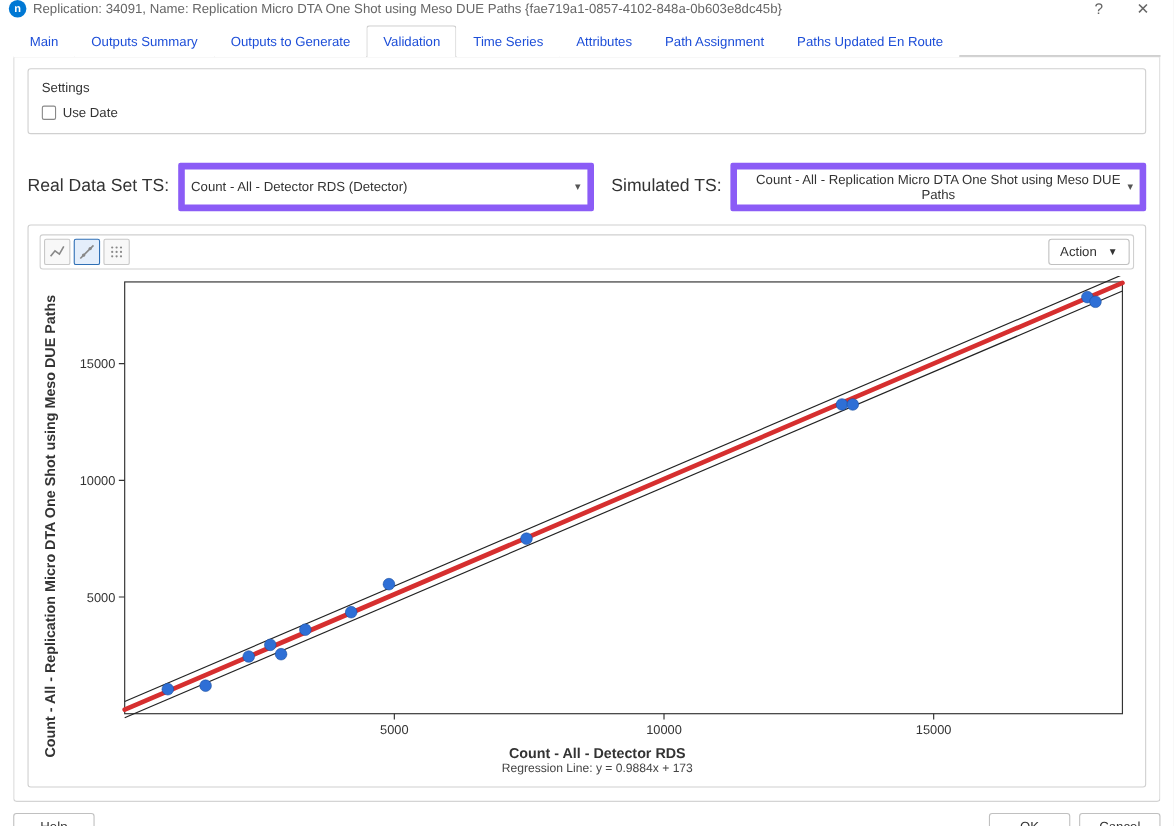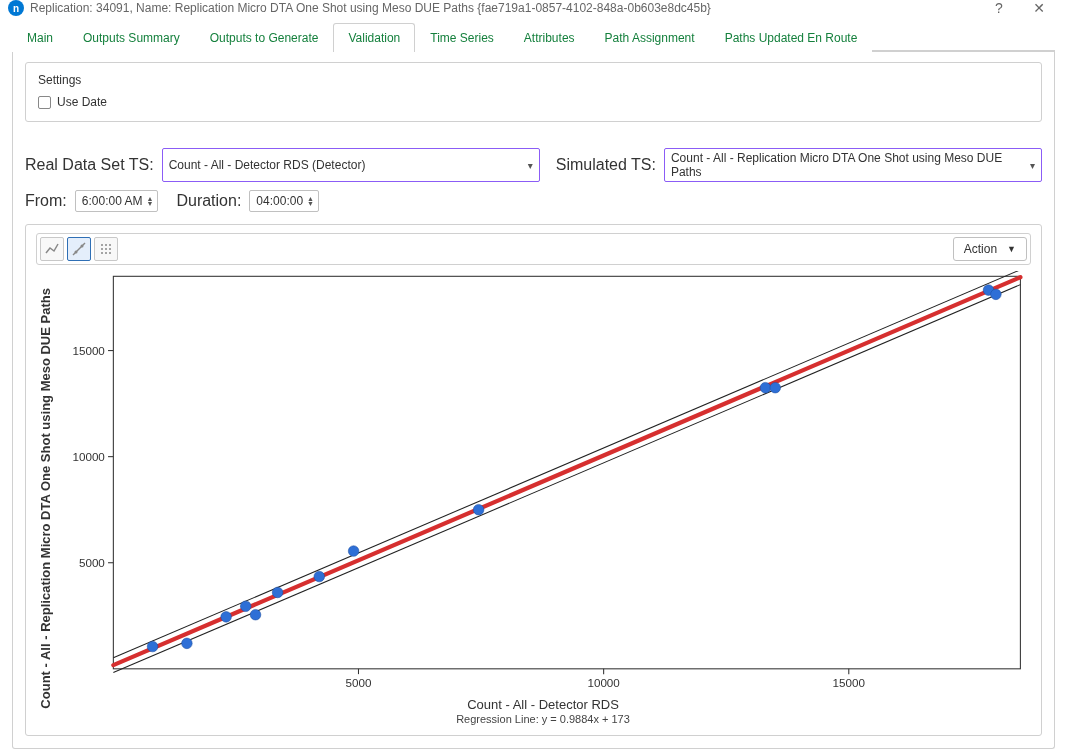--- a/index.html
+++ b/index.html
@@ -6,51 +6,51 @@
   body { margin: 0; background: #fff; font-size: 12px; color: #333; }
   .window { width: 1067px; height: 751px; background: #fff; display: flex; flex-direction: column; }
   .titlebar { height: 30px; display: flex; align-items: center; padding: 0 8px; color: #555; }
   .titlebar .icon { width: 16px; height: 16px; border-radius: 50%; background: #0078d4; color: #fff; display: flex; align-items: center; justify-content: center; font-size: 10px; font-weight: bold; margin-right: 6px; }
   .titlebar .title { flex: 1; font-size: 12px; color: #666; }
   .titlebar .ctrl { width: 40px; text-align: center; color: #666; font-size: 14px; cursor: default; }
 
   .content { flex: 1; padding: 6px 12px 0 12px; display: flex; flex-direction: column; }
 
   .tabs { display: flex; border-bottom: 1px solid #d0d0d0; position: relative; }
-  .tab { padding: 7px 14px; font-size: 12px; color: #15803d; cursor: default; border: 1px solid transparent; border-bottom: none; position: relative; top: 1px; background: #fff; }
+  .tab { padding: 7px 14px; font-size: 12px; color: #1d4ed8; cursor: default; border: 1px solid transparent; border-bottom: none; position: relative; top: 1px; background: #fff; }
   .tab.active { border-color: #d0d0d0; border-top-left-radius: 3px; border-top-right-radius: 3px; background: #fff; }
   .tabs .filler { flex: 1; border-bottom: 1px solid #d0d0d0; }
 
   .tabbody { border: 1px solid #d0d0d0; border-top: none; padding: 10px 12px 12px 12px; flex: 1; display: flex; flex-direction: column; border-radius: 0 0 3px 3px; }
 
   .fieldset { border: 1px solid #d0d0d0; border-radius: 3px; padding: 10px 12px 12px 12px; margin-bottom: 26px; }
   .legend { font-size: 12px; color: #333; margin: -18px 0 8px -4px; background: #fff; display: inline-block; padding: 0 4px; }
 
   .checkbox { display: flex; align-items: center; gap: 6px; }
   .checkbox .box { width: 13px; height: 13px; border: 1px solid #888; border-radius: 2px; background: #fff; }
 
   .row { display: flex; align-items: center; gap: 8px; margin-bottom: 8px; }
   .label { font-size: 16px; color: #333; white-space: nowrap; }
-  .select { flex: 1; height: 22px; border: 1px solid #8b5cf6; border-radius: 2px; background: #fff; display: flex; align-items: center; padding: 16px 6px; font-size: 12px; position: relative; }
+  .select { flex: 1; height: 22px; border: 6px solid #8b5cf6; border-radius: 2px; background: #fff; display: flex; align-items: center; padding: 16px 6px; font-size: 12px; position: relative; text-align: center; }
   .select .arrow { position: absolute; right: 6px; font-size: 10px; color: #555; }
   .spinner { height: 22px; border: 1px solid #c0c0c0; border-radius: 2px; background: #fff; display: flex; align-items: center; padding: 0 4px 0 6px; font-size: 12px; gap: 4px; }
   .spinner .spin { display: flex; flex-direction: column; line-height: 5px; font-size: 7px; color: #555; }
 
   .chartbox { border: 1px solid #d0d0d0; border-radius: 3px; margin-top: 4px; flex: 1; display: flex; flex-direction: column; padding: 8px 10px; }
   .toolbar { display: flex; align-items: center; border: 1px solid #d0d0d0; border-radius: 3px; padding: 3px; margin-bottom: 6px; justify-content: flex-end; }
   .tbtn { width: 24px; height: 24px; border: 1px solid #c8c8c8; border-radius: 2px; background: #f8f8f8; margin-right: 3px; display: flex; align-items: center; justify-content: center; color: #777; font-size: 12px; }
   .tbtn.active { border-color: #2f6fb5; background: #e4eefb; }
   .toolbar .spacer { flex: 1; }
   .actionbtn { height: 24px; border: 1px solid #c0c0c0; border-radius: 3px; background: #fff; padding: 0 10px; display: flex; align-items: center; gap: 10px; font-size: 12px; }
 
   .plotwrap { flex: 1; display: flex; }
   .ylabel { writing-mode: vertical-rl; transform: rotate(180deg); text-align: center; font-weight: bold; font-size: 13px; padding: 0 2px; }
   .plotcol { flex: 1; display: flex; flex-direction: column; }
   svg.plot { flex: 1; }
-  .xlabel { text-align: center; font-weight: normal; font-size: 13px; margin-top: 2px; }
+  .xlabel { text-align: center; font-weight: bold; font-size: 13px; margin-top: 2px; }
   .stats { text-align: center; font-size: 11px; color: #444; line-height: 1.3; }
 
   .footer { display: flex; padding: 10px 12px; gap: 8px; }
   .footer .spacer { flex: 1; }
   .btn { min-width: 74px; height: 24px; border: 1px solid #c0c0c0; border-radius: 3px; background: #fff; display: flex; align-items: center; justify-content: center; font-size: 12px; padding: 0 16px; }
 </style>
 </head>
 <body>
 
 <div class="window">
@@ -89,38 +89,20 @@
           <span>Count - All - Detector RDS (Detector)</span>
           <span class="arrow">▾</span>
         </div>
         <span class="label" style="margin-left:8px">Simulated TS:</span>
         <div class="select">
           <span>Count - All - Replication Micro DTA One Shot using Meso DUE Paths</span>
           <span class="arrow">▾</span>
         </div>
       </div>
 
-      <div class="row">
-        <span class="label">From:</span>
-        <div class="spinner">
-          <span>6:00:00 AM</span>
-          <span class="spin">
-              <span>▲</span>
-              <span>▼</span>
-            </span>
-        </div>
-        <span class="label" style="margin-left:10px">Duration:</span>
-        <div class="spinner">
-          <span>04:00:00</span>
-          <span class="spin">
-              <span>▲</span>
-              <span>▼</span>
-            </span>
-        </div>
-      </div>
 
       <div class="chartbox">
         <div class="toolbar">
           <div class="tbtn">
             <svg width="14" height="14">
                 <polyline points="1,11 5,6 9,9 13,2" stroke="#888" fill="none" stroke-width="1.5"></polyline>
               </svg>
           </div>
           <div class="tbtn active">
             <svg width="14" height="14">

